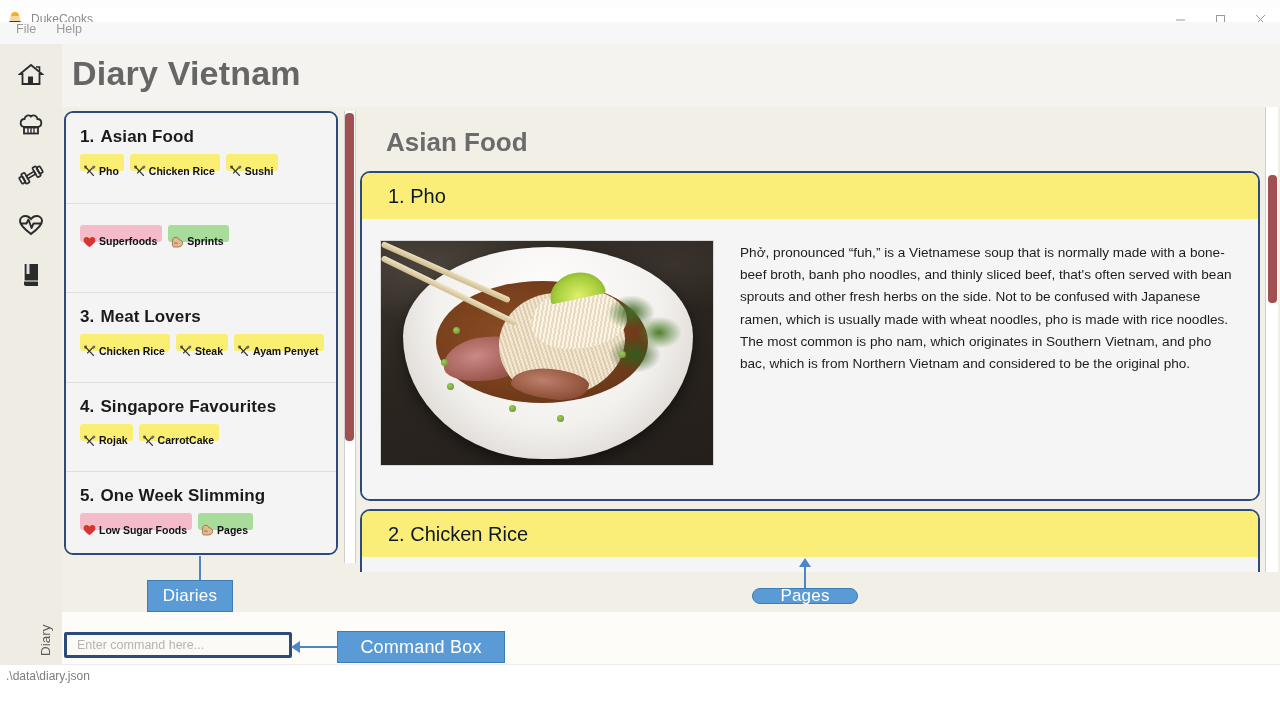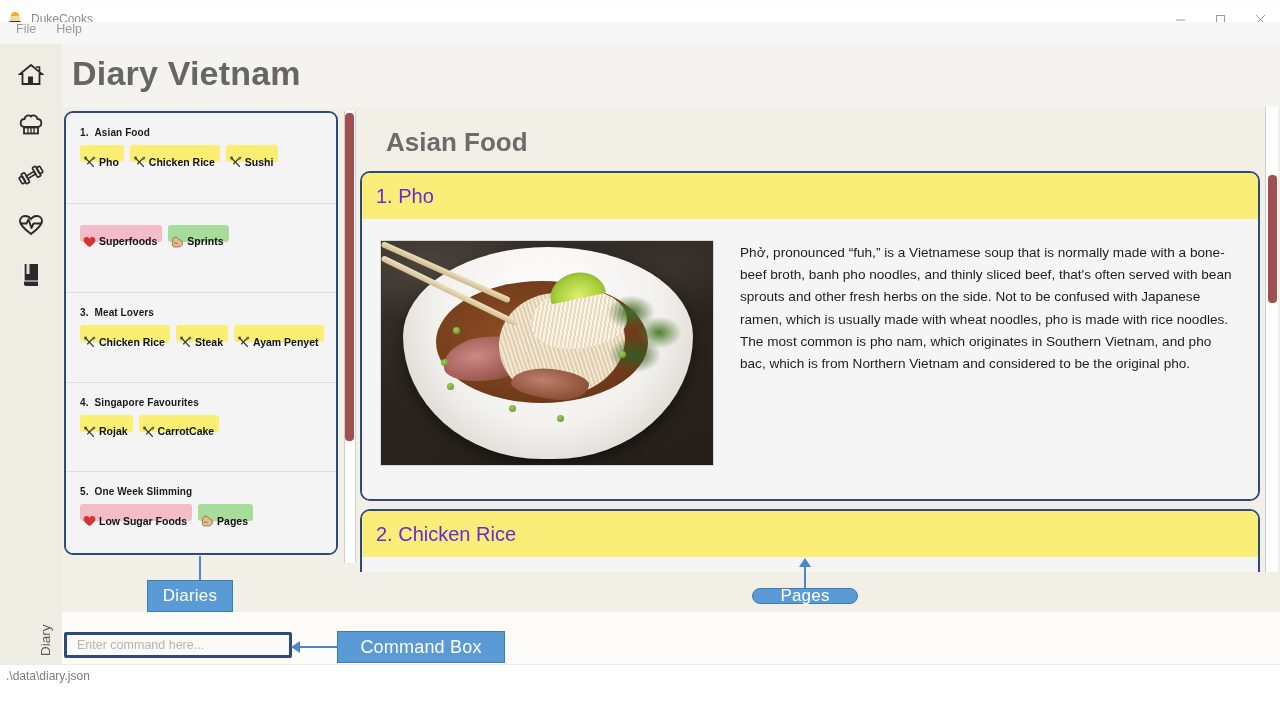--- a/index.html
+++ b/index.html
@@ -72,21 +72,21 @@
   .diary-panel {
     position: absolute; left: 64px; top: 111px; width: 274px; height: 444px;
     background: #f4f4f4; border: 2.5px solid #2c4a7c; border-radius: 9px;
     overflow: hidden;
   }
   .diary-item {
     height: 89.5px; padding: 14px 0 0 14px; position: relative;
     background: #f4f4f4;
   }
   .diary-item + .diary-item { border-top: 1px solid #dedede; }
-  .diary-title { font-size: 10px; font-weight: bold; color: #1a1a1a; letter-spacing: .1px; }
+  .diary-title { font-size: 17px; font-weight: bold; color: #1a1a1a; letter-spacing: .1px; }
   .diary-title .num { margin-right: 6px; font-weight: bold; }
   .tag-row { margin-top: 7px; display: flex; gap: 6px; flex-wrap: nowrap; }
   .tag {
     display: inline-flex; align-items: center; gap: 3px;
     height: 16px; padding: 17px 5px 0 3px; border-radius: 3px;
     font-size: 10.5px; font-weight: bold; color: #111;
     white-space: nowrap; line-height: 1;
   }
   .tag .gl { font-size: 11px; line-height: 1; }
   .tag-food  { background: #faef72; }
@@ -117,21 +117,21 @@
   }
   .page-card {
     position: absolute; left: 0px; width: 900px;
     border: 2.5px solid #2c4a7c; border-radius: 10px; background: #f5f5f5;
     overflow: hidden;
   }
   .page-card.first { top: 64px; height: 330px; }
   .page-card.second { top: 402px; height: 120px; }
   .page-card-head {
     background: #faee78; height: 46px; display:flex; align-items:center;
-    padding-left: 14px; font-size: 20px; color: #6d28d9;
+    padding-left: 26px; font-size: 20px; color: #0f172a;
   }
   .page-card-body {
     display: flex; padding: 21px 18px 0 18px; background:#f5f5f5; height: 100%;
   }
   .pho-photo {
     width: 334px; height: 226px; flex: 0 0 334px;
     border: 1px solid #d8d8d8; position: relative; overflow: hidden;
     background: #2a2420;
   }
   .page-desc {

